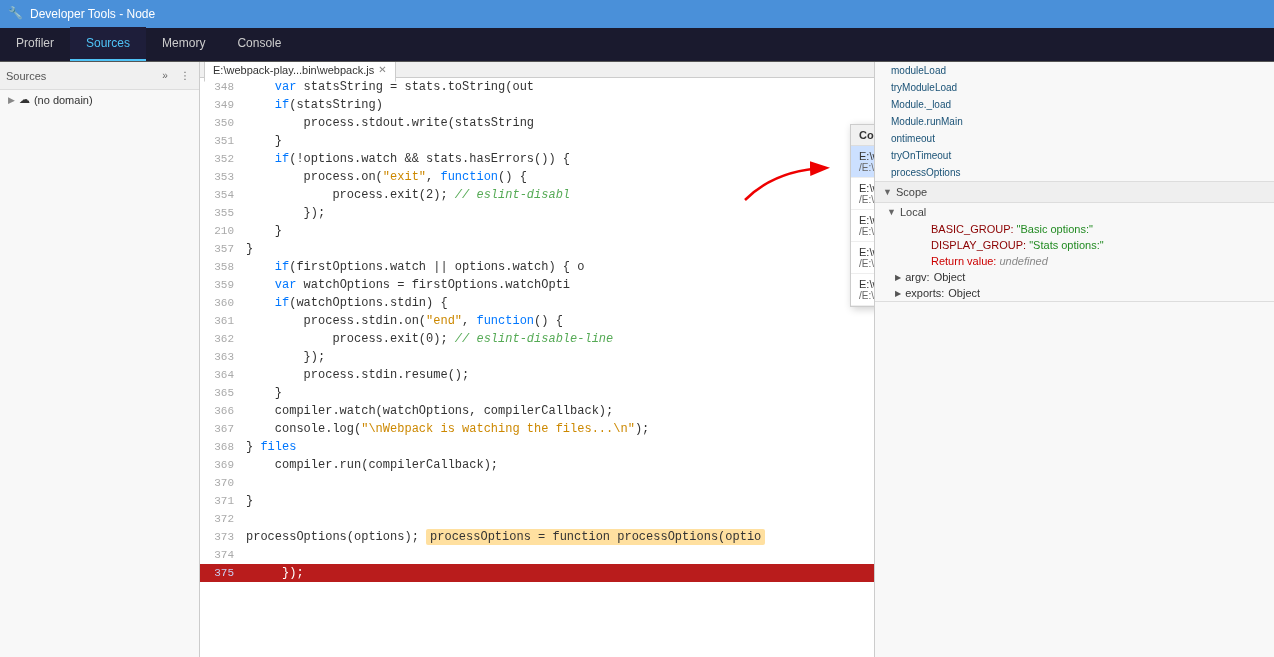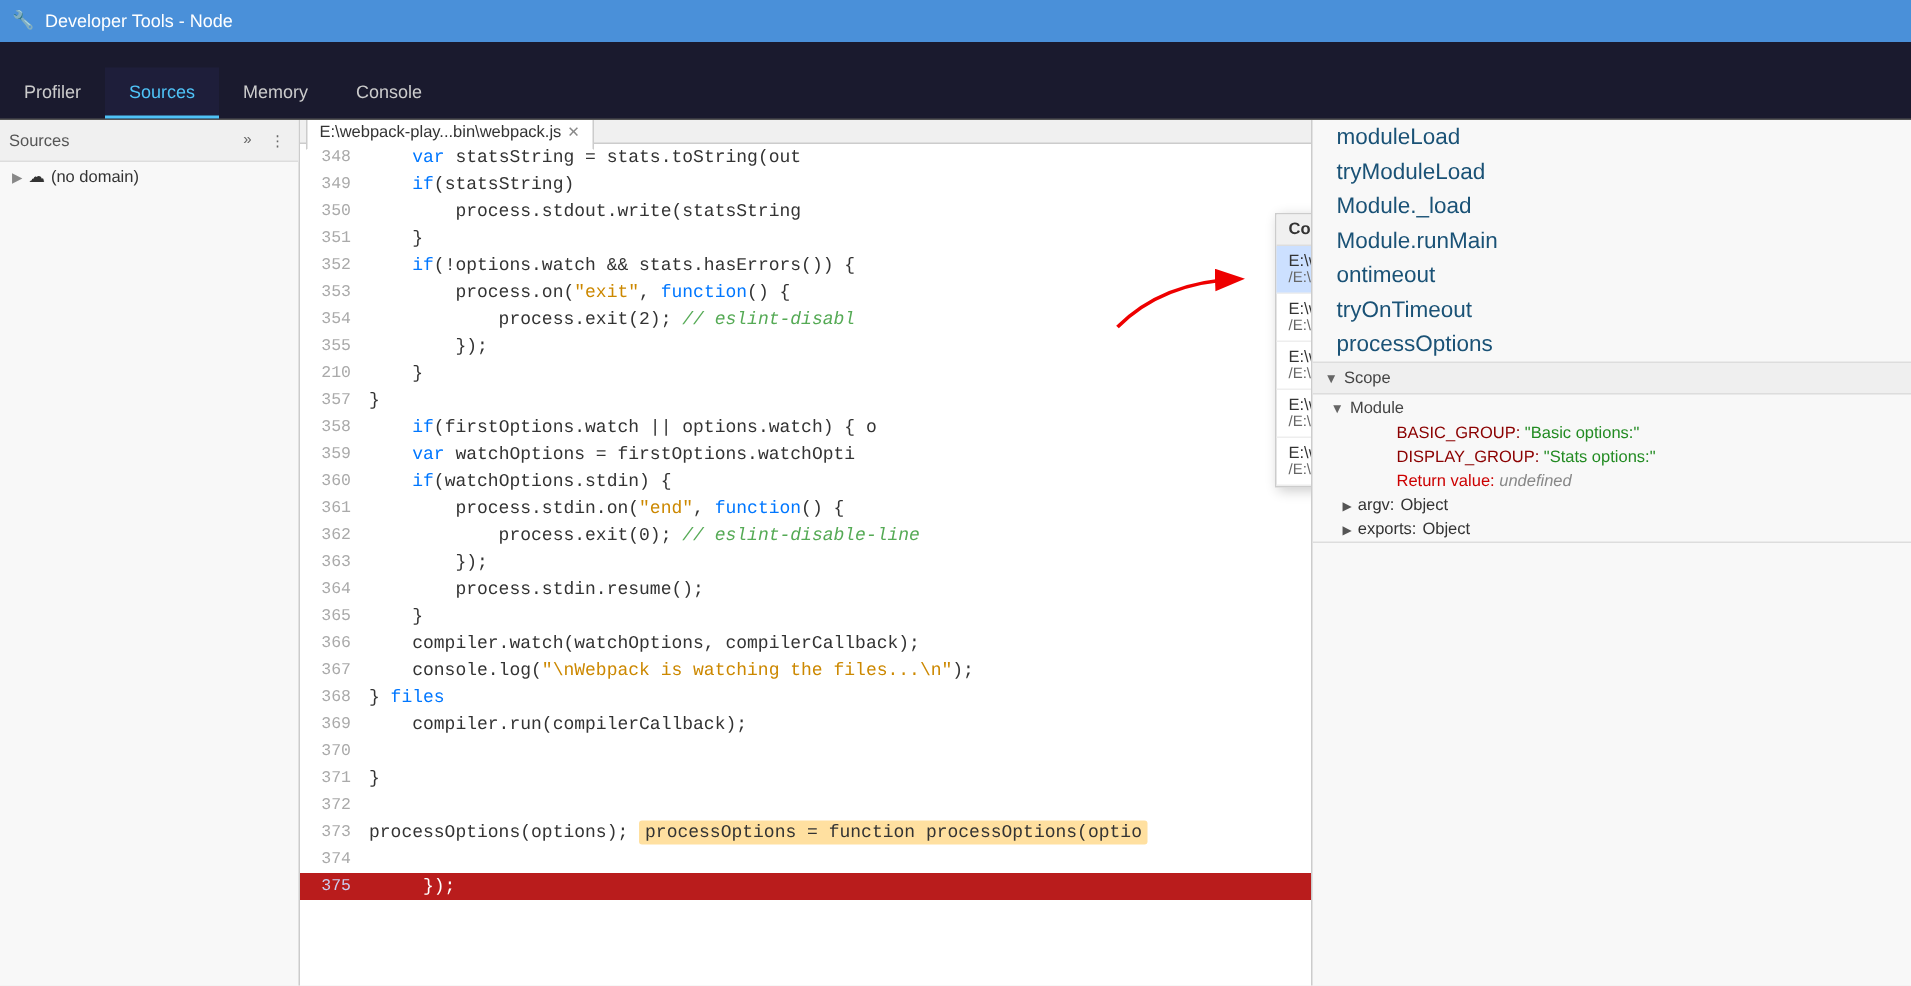--- a/index.html
+++ b/index.html
@@ -25,21 +25,21 @@
       gap: 6px;
     }
     .title-bar .app-icon {
       width: 16px;
       height: 16px;
     }
 
     
     .top-tabs {
       background: #1a1a2e;
-      height: 52px;
+      height: 34px;
       display: flex;
       align-items: flex-end;
       padding: 0 0;
       border-bottom: 1px solid #555;
     }
     .top-tab {
       padding: 6px 16px;
       font-size: 12px;
       color: #ccc;
       cursor: pointer;
@@ -237,21 +237,21 @@
       font-weight: 500;
       color: #444;
       gap: 4px;
     }
     .section-toggle {
       font-size: 9px;
       color: #666;
     }
     .scope-item {
       padding: 3px 16px;
-      font-size: 15px;
+      font-size: 10px;
       cursor: pointer;
       color: #1a5276;
     }
     .scope-subheader {
       display: flex;
       align-items: center;
       padding: 3px 12px;
       font-size: 11px;
       font-weight: 500;
       color: #444;
@@ -521,21 +521,21 @@
     </div>
 
     <div class="right-section">
       <div class="right-section-header">
         <span class="section-toggle">▼</span>
         <span>Scope</span>
       </div>
 
       <div class="scope-subheader">
         <span class="section-toggle">▼</span>
-        <span>Module</span>
+        <span>Local</span>
       </div>
 
       <div class="scope-property">
         <span class="key">BASIC_GROUP: </span>
         <span class="value string">"Basic options:"</span>
       </div>
       <div class="scope-property">
         <span class="key">DISPLAY_GROUP: </span>
         <span class="value string">"Stats options:"</span>
       </div>

